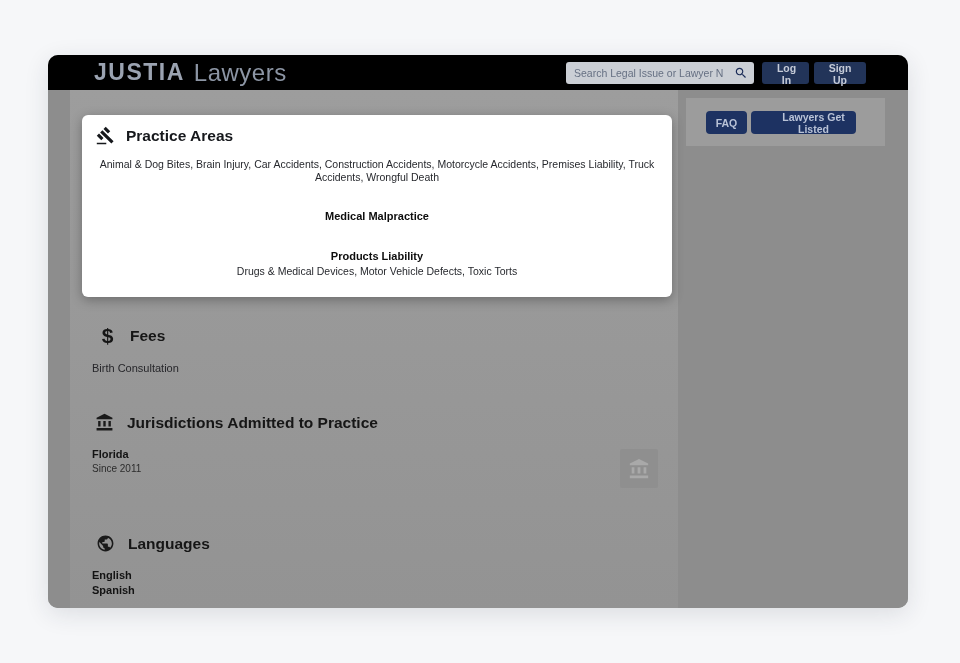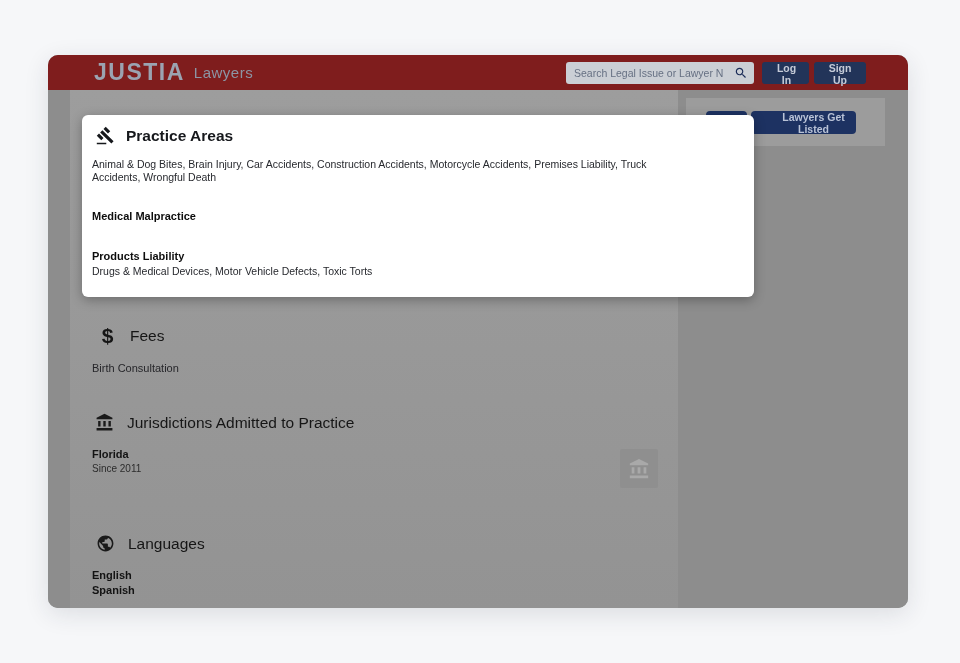--- a/index.html
+++ b/index.html
@@ -6,24 +6,24 @@
   html,body { width:960px; height:663px; }
   body { font-family:"Liberation Sans","DejaVu Sans",sans-serif; background:#f6f7f9; overflow:hidden; }
 
   .stage { position:relative; width:960px; height:663px; background:#f6f7f9; }
 
   .window { position:absolute; left:48px; top:55px; width:860px; height:553px;
             border-radius:10px; overflow:hidden; background:#8d8d8d;
             box-shadow:0 6px 24px rgba(30,40,60,0.12); }
 
   
-  .topbar { position:absolute; left:0; top:0; width:100%; height:35px; background:#7f1d1d; }
+  .topbar { position:absolute; left:0; top:0; width:100%; height:35px; background:#000000; }
   .brand { position:absolute; left:46px; top:0; height:35px; display:flex; align-items:center; cursor:pointer; }
   .brand-main { font-size:23px; font-weight:700; letter-spacing:1.5px; color:#9ba3b1; }
-  .brand-sub  { font-size:15px; font-weight:400; letter-spacing:0.5px; color:#8c95a4; margin-left:9px; }
+  .brand-sub  { font-size:24px; font-weight:400; letter-spacing:0.5px; color:#8c95a4; margin-left:9px; }
 
   .top-right { position:absolute; right:42px; top:0; height:35px; display:flex; align-items:center; }
   .searchbox { width:188px; height:22px; background:#cbcfd5; border-radius:3px; display:flex; align-items:center; }
   .searchbox input { flex:1; height:100%; border:none; outline:none; background:transparent;
                      font-family:inherit; font-size:10.5px; color:#333a48; padding:0 4px 0 8px; }
   .searchbox input::placeholder { color:#667083; }
   .search-btn { width:26px; height:22px; border:none; background:transparent; display:flex;
                 align-items:center; justify-content:center; cursor:pointer; }
   .search-btn svg { width:14px; height:14px; fill:#1b2c58; }
   .nav-btn { height:22px; border:none; border-radius:3px; background:#223459; color:#c5cbd8;
@@ -36,36 +36,36 @@
   .main-col { position:absolute; left:22px; top:0; bottom:0; width:608px;
               background:linear-gradient(180deg,#9d9d9d,#939393); }
   .side-panel { position:absolute; left:638px; top:8px; width:199px; height:48px; background:#9c9c9c; }
   .side-btn { position:absolute; top:13px; height:23px; border:none; border-radius:4px;
               background:#1d3262; color:#b9c3d7; font-family:inherit; font-size:10.5px;
               font-weight:700; cursor:pointer; }
   .side-btn.faq { left:20px; width:41px; }
   .side-btn.lgl { left:65px; width:105px;padding-left:20px; }
 
   
-  .card { position:absolute; left:34px; top:25px; width:672px; height:182px; background:#ffffff;
-          border-radius:6px; box-shadow:0 3px 12px rgba(0,0,0,0.30); z-index:3; }
+  .card { position:absolute; left:34px; top:25px; width:590px; height:182px; background:#ffffff;
+          border-radius:6px; box-shadow:0 3px 12px rgba(0,0,0,0.30); z-index:3;text-align:center; }
   .card-head { position:absolute; left:14px; top:11px; display:flex; align-items:center; }
   .card-head svg { width:19px; height:19px; fill:#16181c; }
   .card-title { margin-left:11px; font-size:15.5px; font-weight:700; color:#16181c; }
   .pa-group { position:absolute; left:10px; width:570px; }
   .pa-name  { font-size:11px; font-weight:700; color:#0d0d0d; line-height:13px; }
   .pa-items { font-size:10.5px; color:#27292e; line-height:13px; margin-top:2px; }
   .pa-g0 { top:41px; } .pa-g1 { top:95px; } .pa-g2 { top:135px; }
 
   
   .section-head { position:absolute; display:flex; align-items:center; }
   .section-head .ic { width:19px; display:flex; justify-content:center; }
   .section-head svg { width:19px; height:19px; fill:#1a1a1a; }
   .dollar-glyph { font-size:21px; font-weight:800; color:#161616; line-height:20px; }
-  .section-title { margin-left:13px; font-size:15.5px; font-weight:400; color:#161616; }
+  .section-title { margin-left:13px; font-size:15.5px; font-weight:700; color:#161616; }
 
   .head-fees  { left:50px; top:236px; }
   .head-juris { left:47px; top:323px; }
   .head-langs { left:48px; top:444px; }
 
   .txt { position:absolute; left:44px; font-size:11px; color:#26262a; line-height:13px; }
   .txt.bold { font-weight:700; color:#131313; }
   .free-consult { top:272px; }
   .juris-name   { top:358px; }
   .juris-since  { top:372px; font-size:10px; color:#2c2c2c; }

